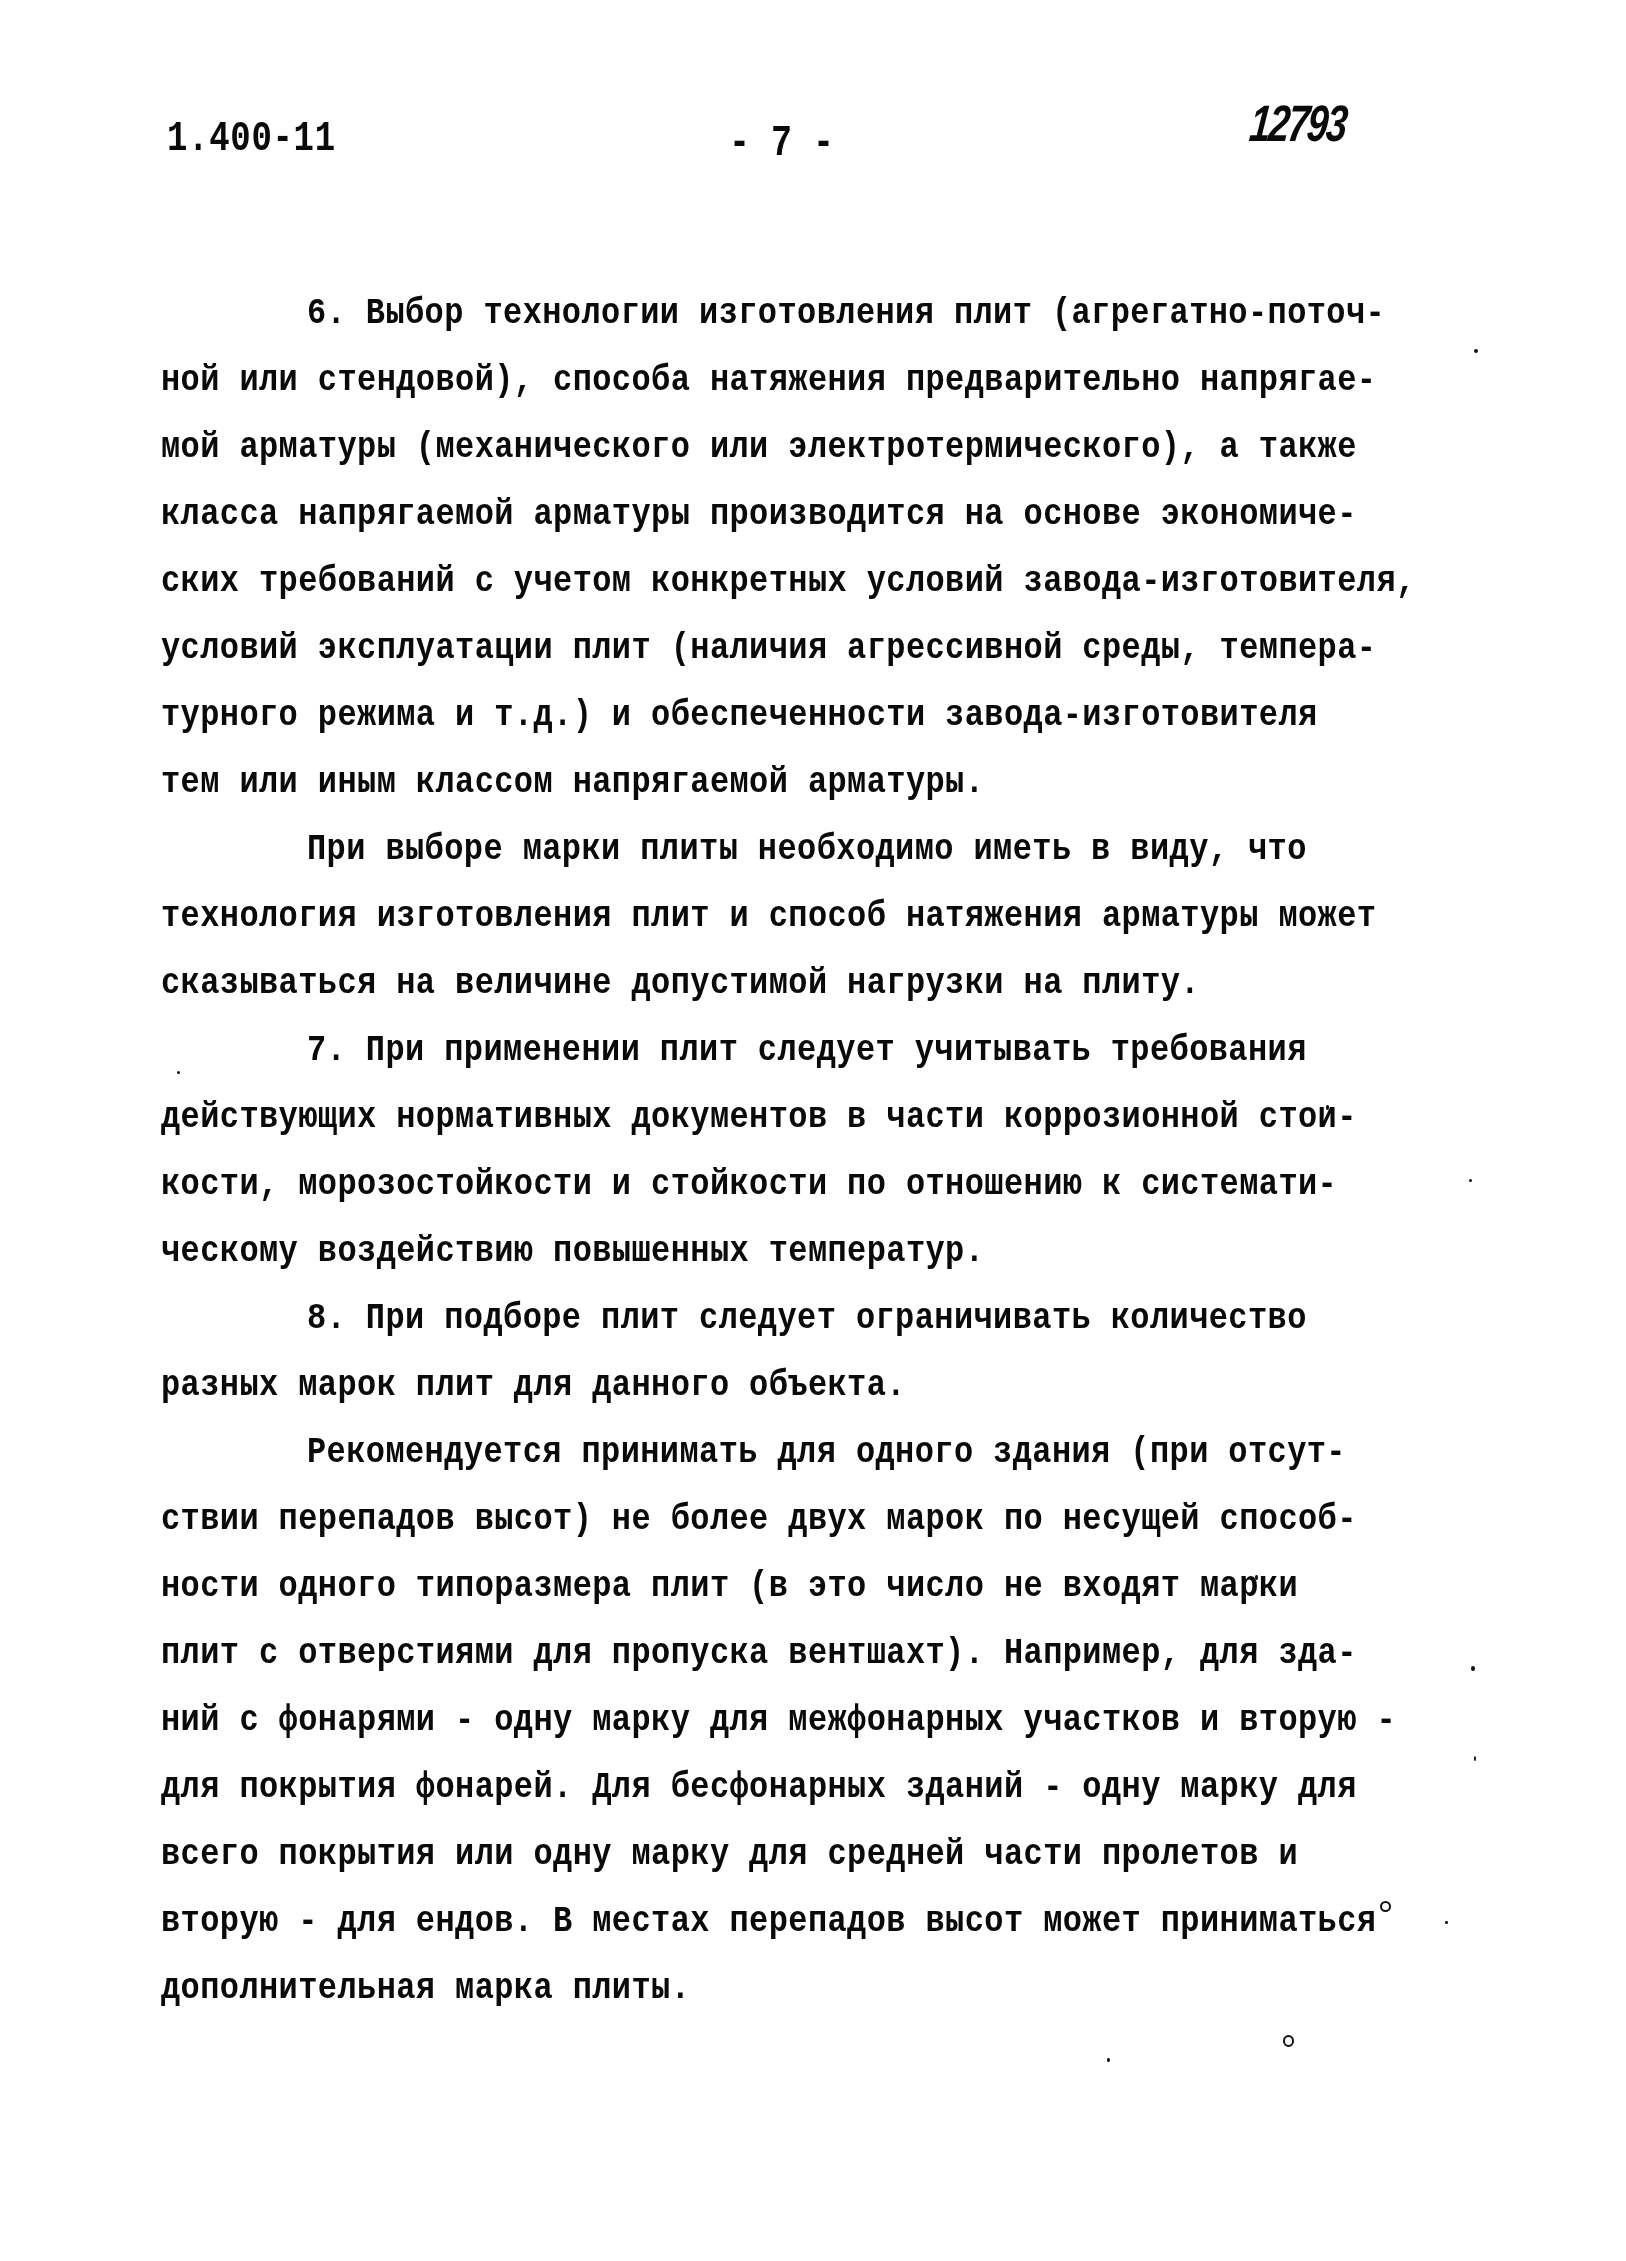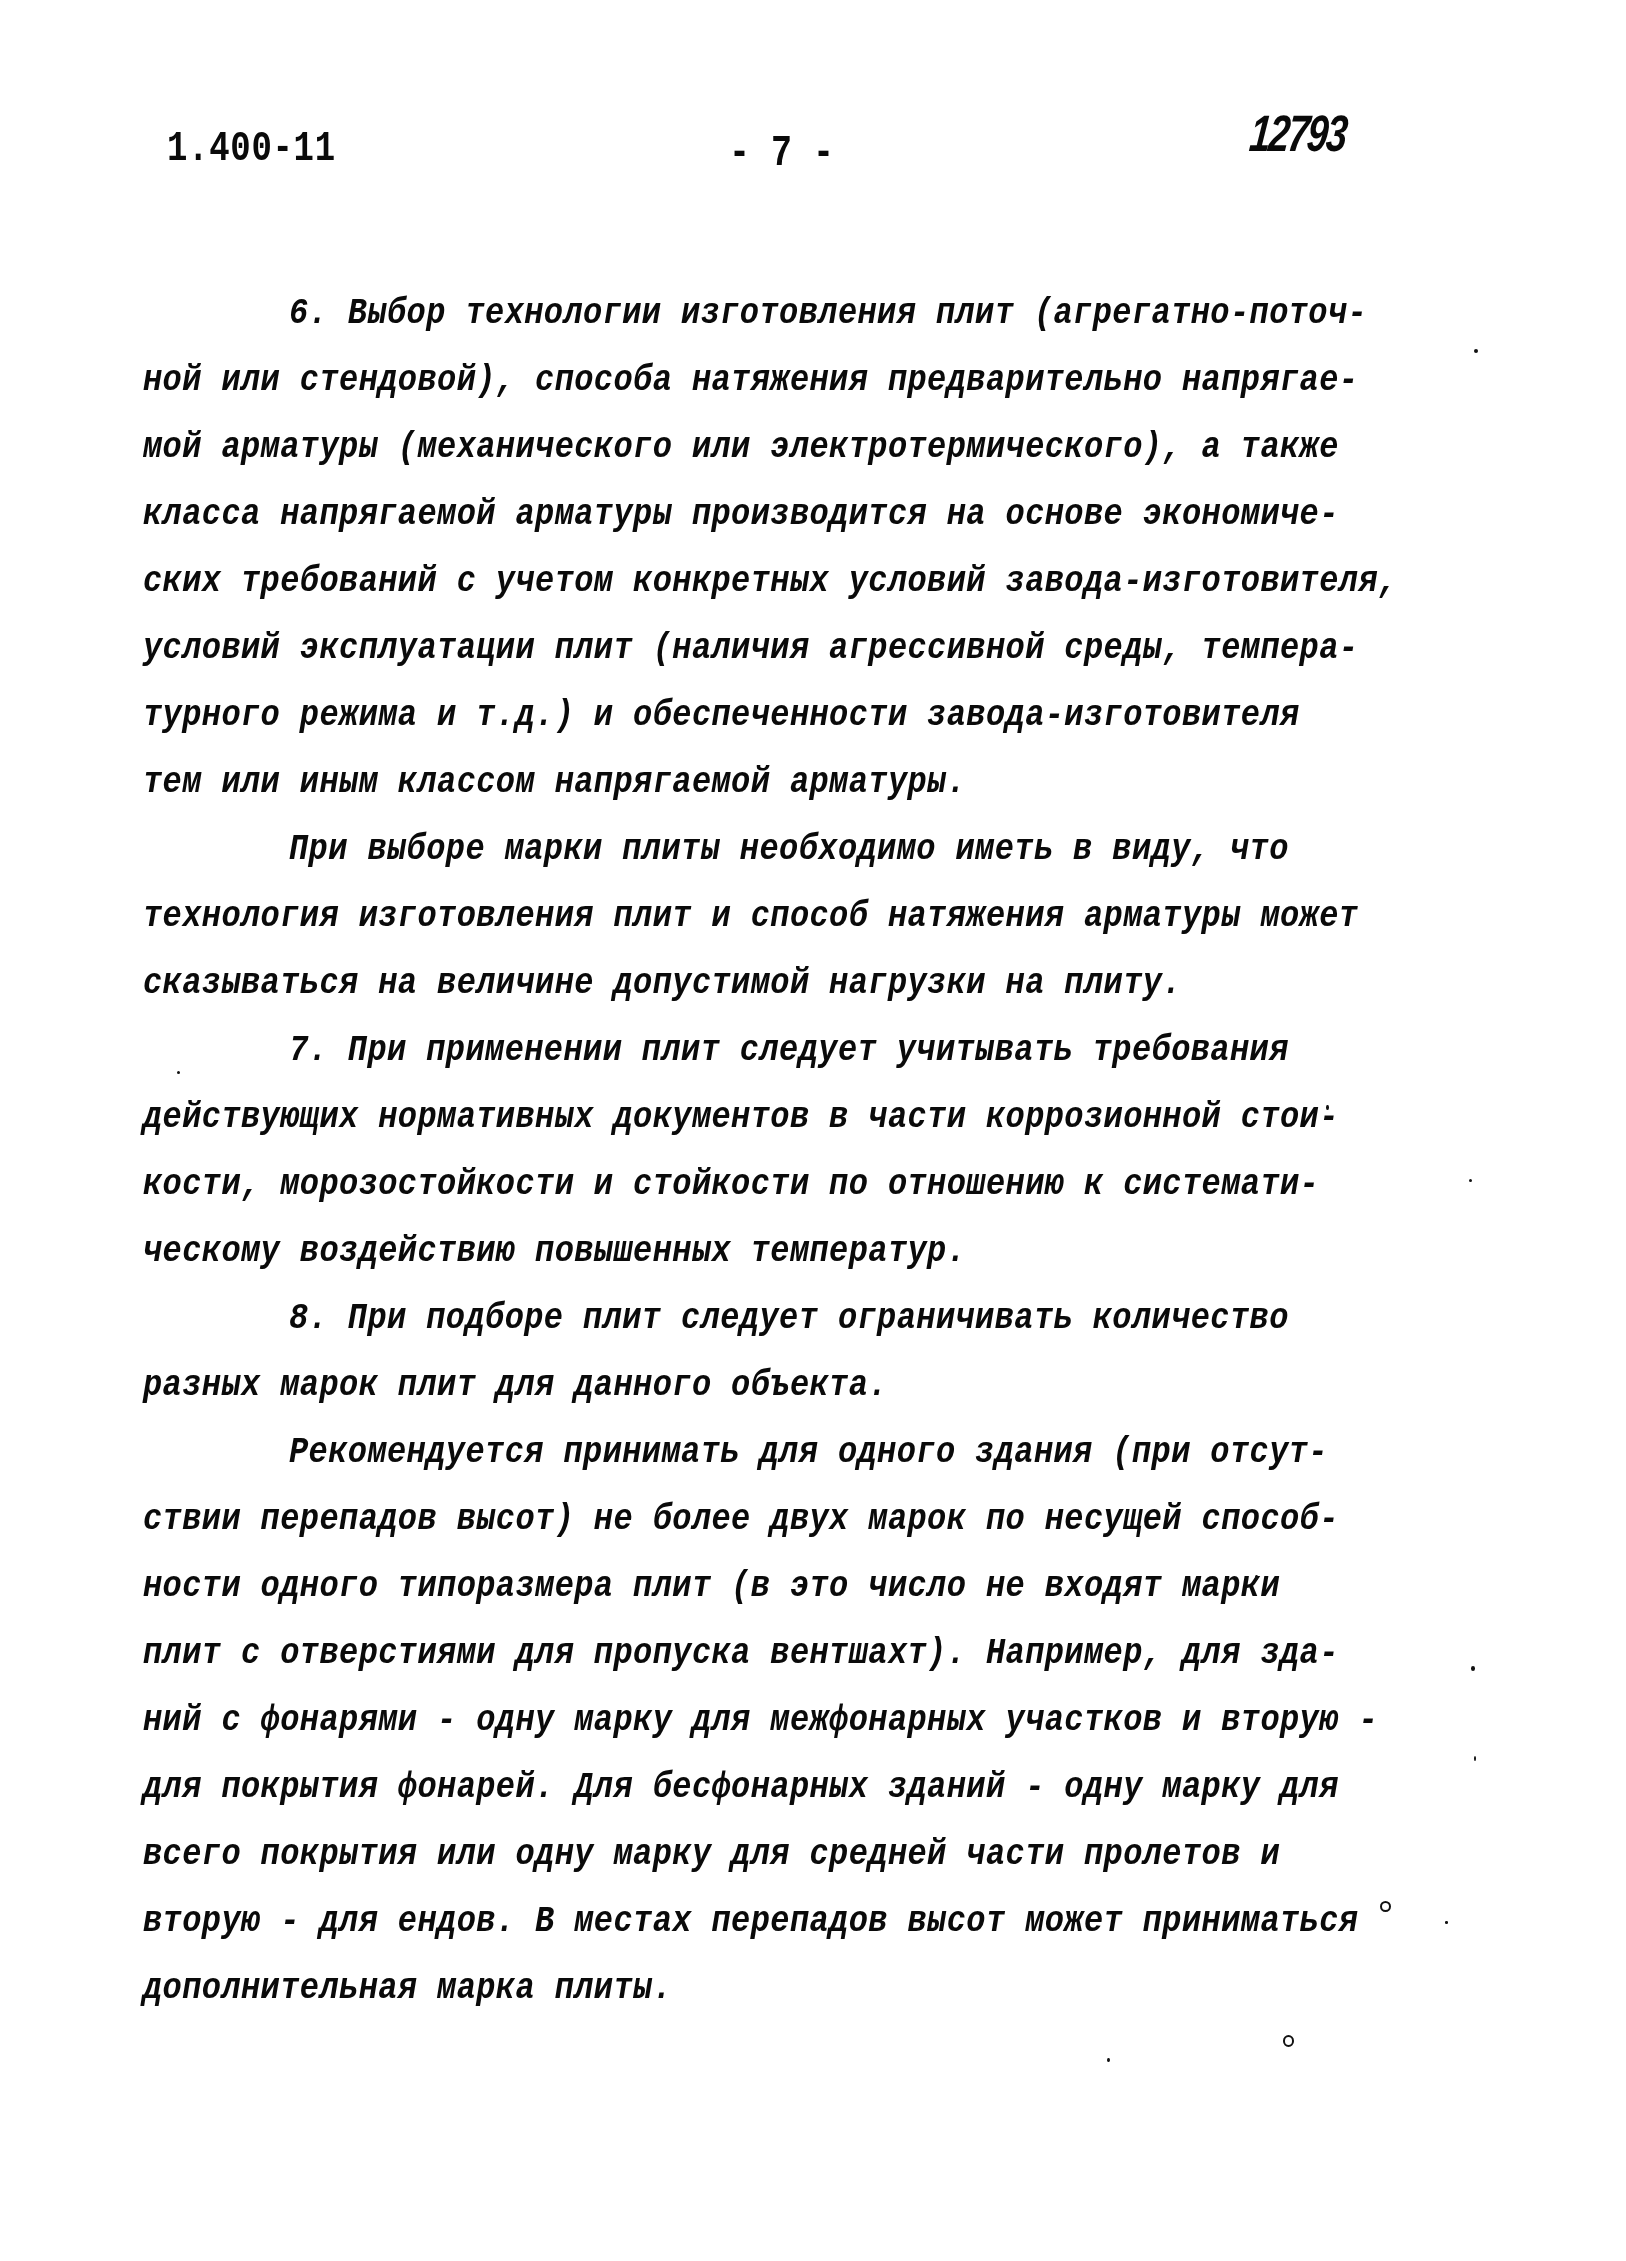--- a/index.html
+++ b/index.html
@@ -10,21 +10,21 @@
     body {
       width: 1627px;
       height: 2261px;
       position: relative;
       overflow: hidden;
       color: #0a0a0a;
       font-family: "Liberation Mono", "DejaVu Sans Mono", monospace;
     }
     .page-header {
       position: absolute;
-      top: 121px;
+      top: 111px;
       left: 0;
       width: 1528px;
       height: 54px;
     }
     .doc-code {
       position: absolute;
       left: 167px;
       top: 4px;
       font-size: 34px;
       font-weight: bold;
@@ -48,24 +48,23 @@
       font-family: "Liberation Sans", sans-serif;
       font-size: 38px;
       font-weight: bold;
       font-style: italic;
       letter-spacing: -2px;
       transform: scaleY(1.35) skewX(-8deg);
       transform-origin: left top;
     }
     .body-text {
       position: absolute;
-      left: 143px;
+      left: 161px;
       top: 290px;
       width: 1410px;
-      font-style: italic;
     }
     .line {
       height: 67px;
       font-size: 32px;
       font-weight: bold;
       white-space: pre;
       letter-spacing: 0.4px;
       line-height: 40px;
       transform: scaleY(1.18);
       transform-origin: left top;

